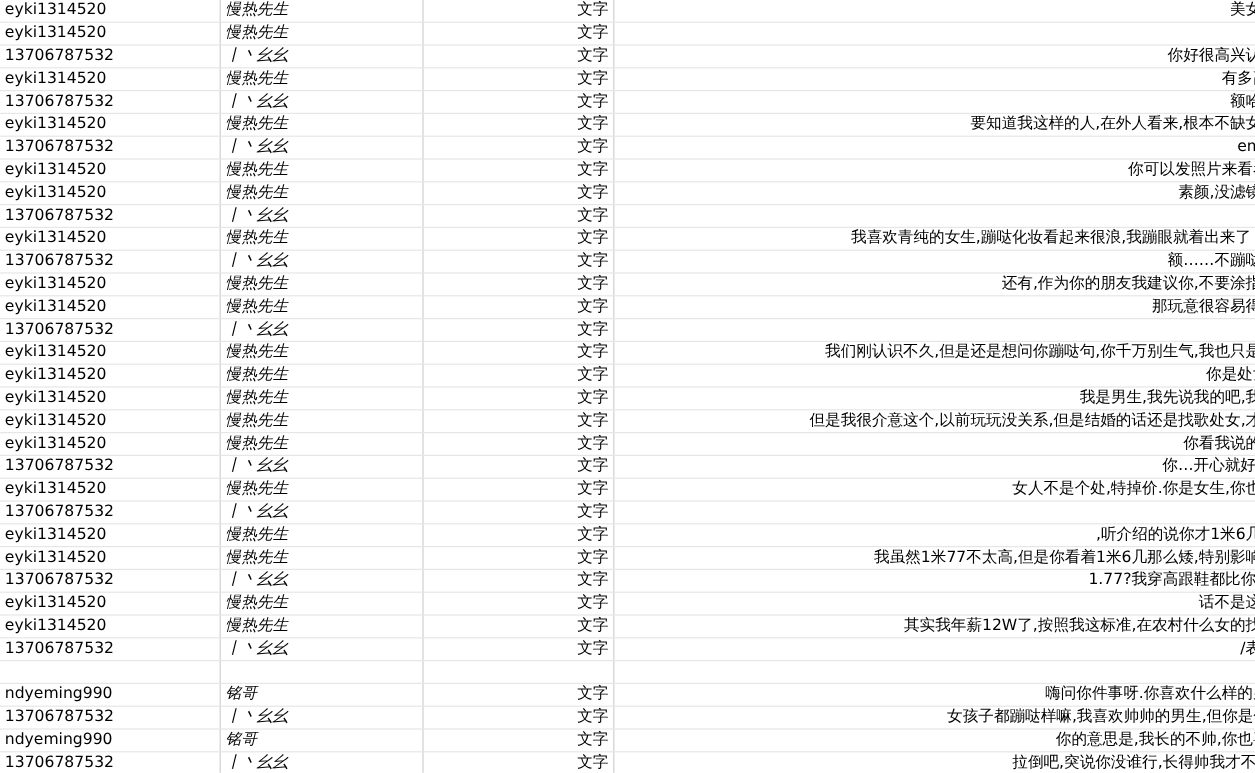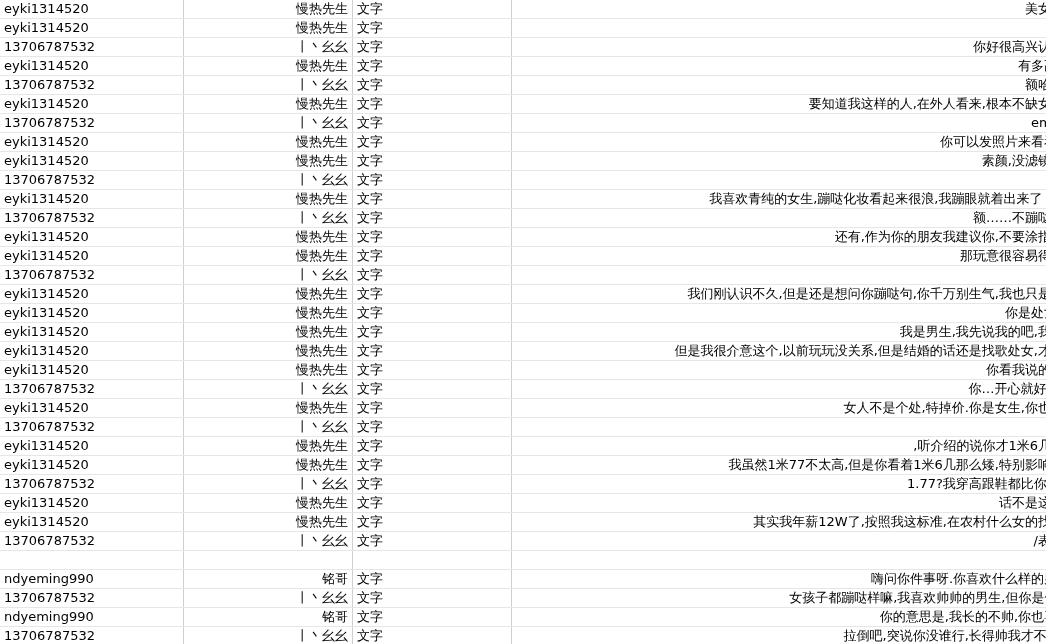--- a/index.html
+++ b/index.html
@@ -28,22 +28,22 @@
     padding: 0 4px;
     overflow: hidden;
     white-space: nowrap;
     vertical-align: middle;
     font-size: 13px;
   }
   .sheet tr:last-child td {
     border-bottom: none;
   }
   .col-a { width: 175px; }
-  .col-b { width: 160px; text-align: right; }
-  .col-c { width: 150px; text-align: left; margin-left: 40px; }
+  .col-b { width: 160px; text-align: left; font-style: italic; }
+  .col-c { width: 150px; text-align: right; margin-left: 40px; }
   .col-d { width: 561px; text-align: right; border-right: none; padding-right: 6px; }
   tr.blank td {
     border-bottom: 1px solid #e6e6e6;
   }
   tr.blank .col-d { }
 </style>
 </head>
 <body>
 
 <table class="sheet">

